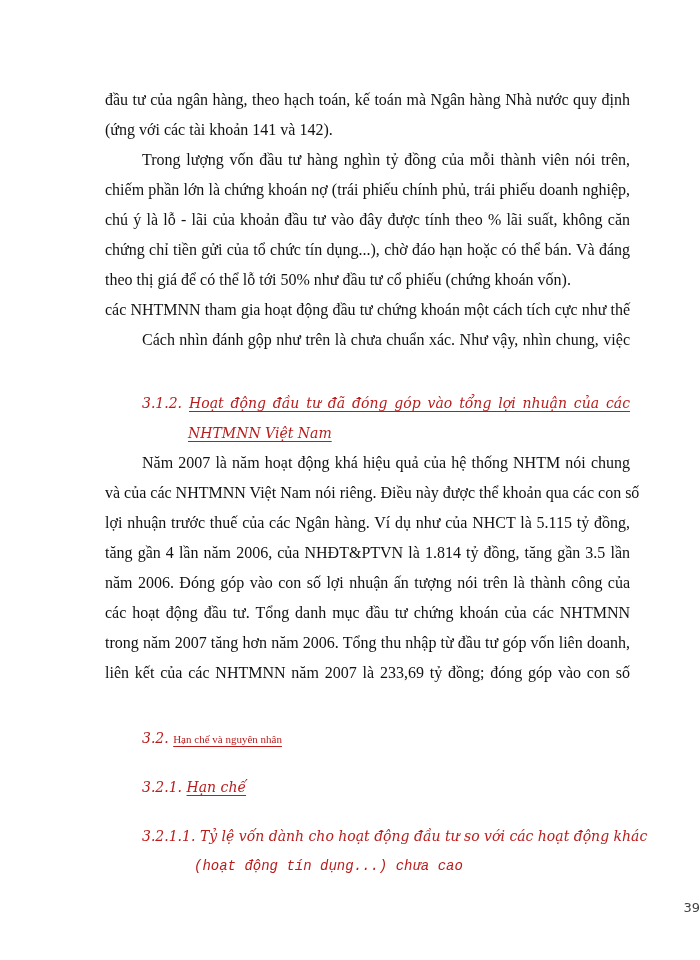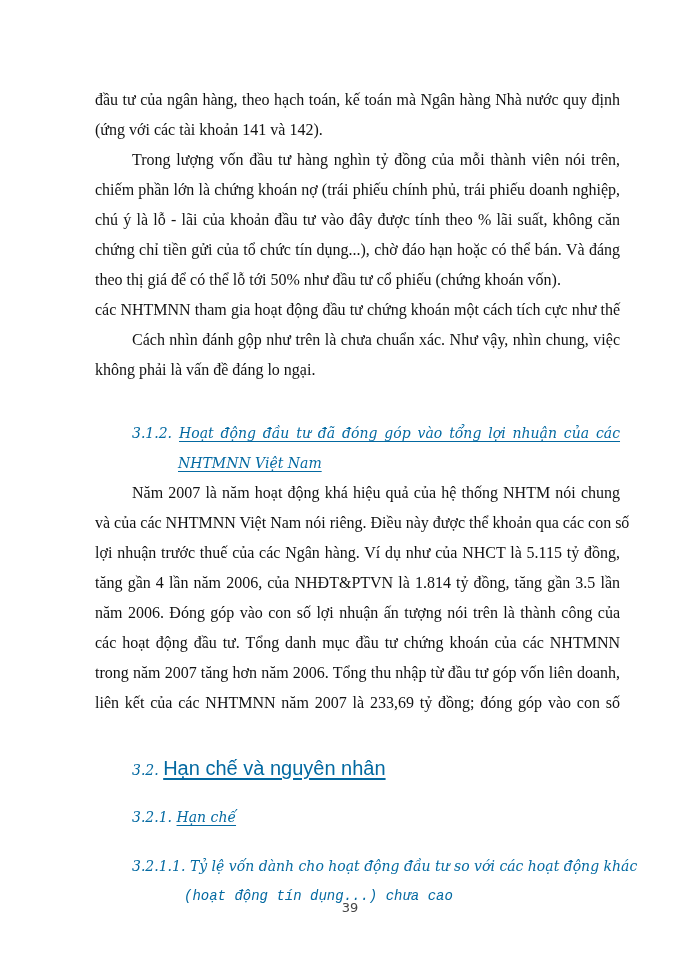--- a/index.html
+++ b/index.html
@@ -1,58 +1,57 @@
 <!DOCTYPE html>
 <html><head>
   <meta charset="utf-8">
   <style>
     html, body { margin: 0; padding: 0; }
     body {
       width: 700px; height: 960px; background: #ffffff;
       position: relative; overflow: hidden;
       font-family: "Liberation Serif", serif; color: #111111;
     }
-    .page { position: absolute; left: 95px; top: 85px; width: 525px; }
+    .page { position: absolute; left: 105px; top: 85px; width: 525px; }
     .line {
       height: 30px; line-height: 30px; font-size: 16px;
       white-space: nowrap;
     }
     .just { text-align: justify; text-align-last: justify; }
     .indent { padding-left: 37px; }
     .gap { height: 30px; }
     .hd {
       font-family: "DejaVu Serif", serif; font-style: italic; font-size: 14px;
-      color: #0369a1;
+      color: #b91c1c;
     }
     .hd u { text-decoration: underline; text-underline-offset: 3px; }
-    .hd-plain { font-family: Liberation Sans, sans-serif; font-style: normal; font-size: 20px; }
+    .hd-plain { font-family: Liberation Serif, serif; font-style: normal; font-size: 11px; }
     .sec-indent { padding-left: 37px; margin-top: 19px; }
     .cont-indent { padding-left: 83px; }
     .page-number {
-      position: absolute; top: 900px; left: 0; width: 700px; text-align: center;
+      position: absolute; top: 900px; left: 0; width: 700px; text-align: right;
       font-family: "DejaVu Sans", sans-serif; font-size: 13px; color: #444;
     }
   </style>
 </head>
 <body>
 
 <div class="page">
 
   <div class="line just">đầu tư của ngân hàng, theo hạch toán, kế toán mà Ngân hàng Nhà nước quy định</div>
   <div class="line">(ứng với các tài khoản 141 và 142).</div>
 
   <div class="line just indent">Trong lượng vốn đầu tư hàng nghìn tỷ đồng của mỗi thành viên nói trên,</div>
   <div class="line just">chiếm phần lớn là chứng khoán nợ (trái phiếu chính phủ, trái phiếu doanh nghiệp,</div>
   <div class="line just">chú ý là lỗ - lãi của khoản đầu tư vào đây được tính theo % lãi suất, không căn</div>
   <div class="line just">chứng chỉ tiền gửi của tổ chức tín dụng...), chờ đáo hạn hoặc có thể bán. Và đáng</div>
   <div class="line">theo thị giá để có thể lỗ tới 50% như đầu tư cổ phiếu (chứng khoán vốn).</div>
 
   <div class="line just">các NHTMNN tham gia hoạt động đầu tư chứng khoán một cách tích cực như thế</div>
   <div class="line just indent">Cách nhìn đánh gộp như trên là chưa chuẩn xác. Như vậy, nhìn chung, việc</div>
-  <div class="line">không phải là vấn đề đáng lo ngại.</div>
 
   <div class="gap"></div>
 
   <div class="line hd sec-indent just" style="margin-top:3px;">
     <span>3.1.2.</span>
     <u>Hoạt động đầu tư đã đóng góp vào tổng lợi nhuận của các</u>
   </div>
   <div class="line hd cont-indent">
     <u>NHTMNN Việt Nam</u>
   </div>

